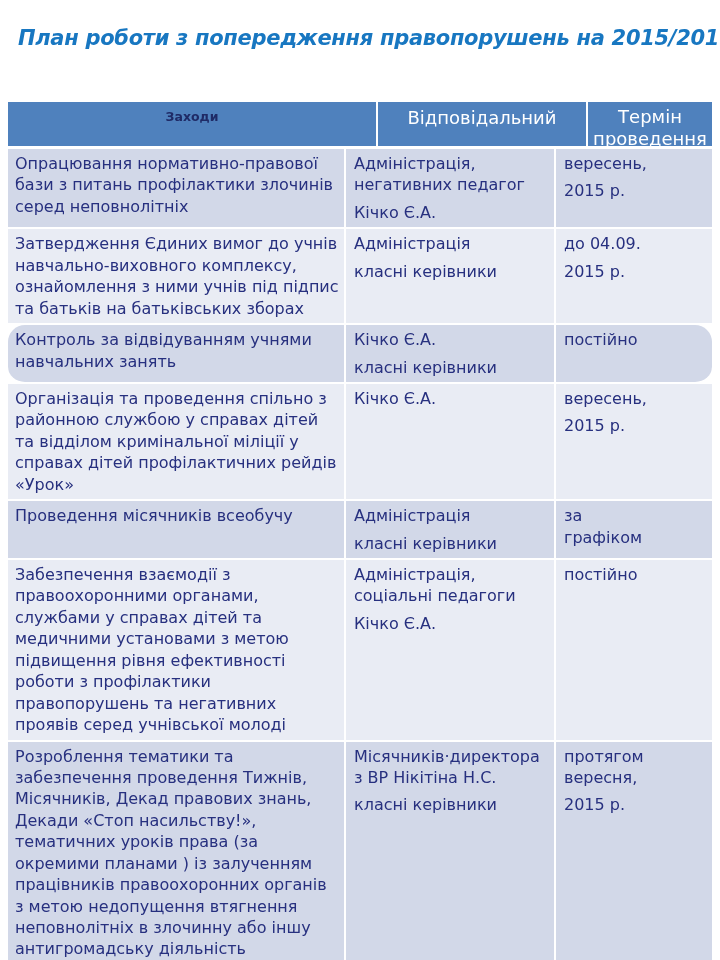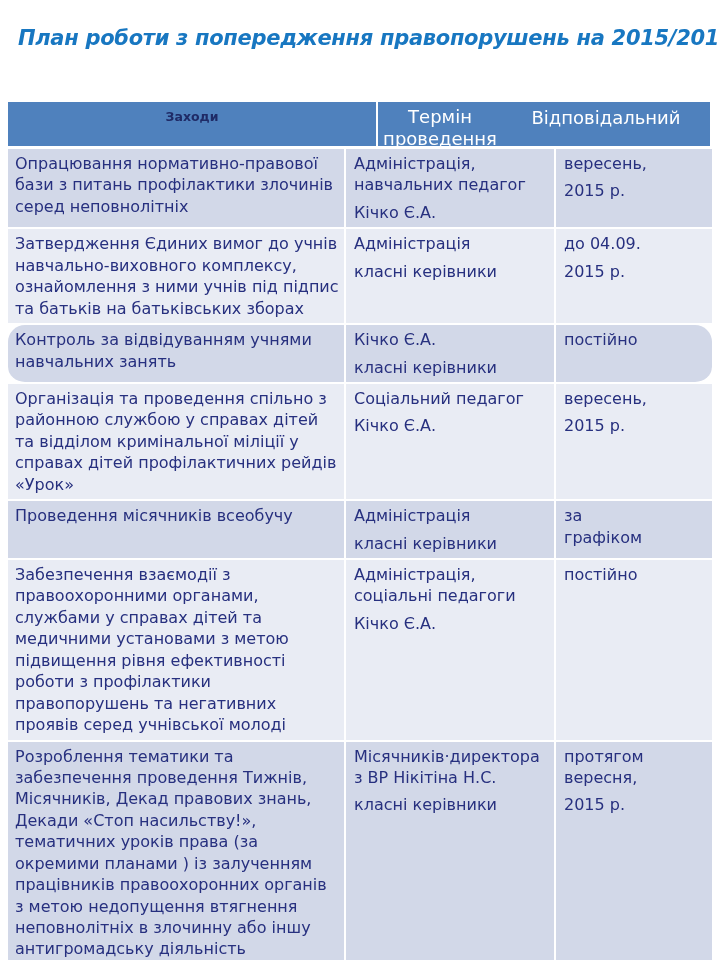--- a/index.html
+++ b/index.html
@@ -95,30 +95,30 @@
 </style>
 </head>
 <body>
 
 <div class="slide">
   <h1 class="title">План роботи з попередження правопорушень на 2015/2016 н.р.</h1>
 
   <div class="table">
     <div class="thead">
       <div class="th th1">Заходи</div>
+      <div class="th th2">Відповідальний</div>
       <div class="th th3">Термін проведення</div>
-      <div class="th th2">Відповідальний</div>
     </div>
     <div id="tbody">
   <div class="tr">
     <div class="td td1">
             <div class="p">Опрацювання нормативно-правової бази з питань профілактики злочинів серед неповнолітніх</div>
           </div>
     <div class="td td2">
-            <div class="p">Адміністрація, навчальних педагог</div>
+            <div class="p">Адміністрація, негативних педагог</div>
             <div class="p">Кічко Є.А.</div>
           </div>
     <div class="td td3">
             <div class="p">вересень,</div>
             <div class="p">2015 р.</div>
           </div>
   </div>
 
   <div class="tr">
     <div class="td td1">
@@ -145,21 +145,20 @@
     <div class="td td3">
             <div class="p">постійно</div>
           </div>
   </div>
 
   <div class="tr">
     <div class="td td1">
             <div class="p">Організація та проведення спільно з районною службою у справах дітей та відділом кримінальної міліції у справах дітей профілактичних рейдів «Урок»</div>
           </div>
     <div class="td td2">
-            <div class="p">Соціальний педагог</div>
             <div class="p">Кічко Є.А.</div>
           </div>
     <div class="td td3">
             <div class="p">вересень,</div>
             <div class="p">2015 р.</div>
           </div>
   </div>
 
   <div class="tr">
     <div class="td td1">

